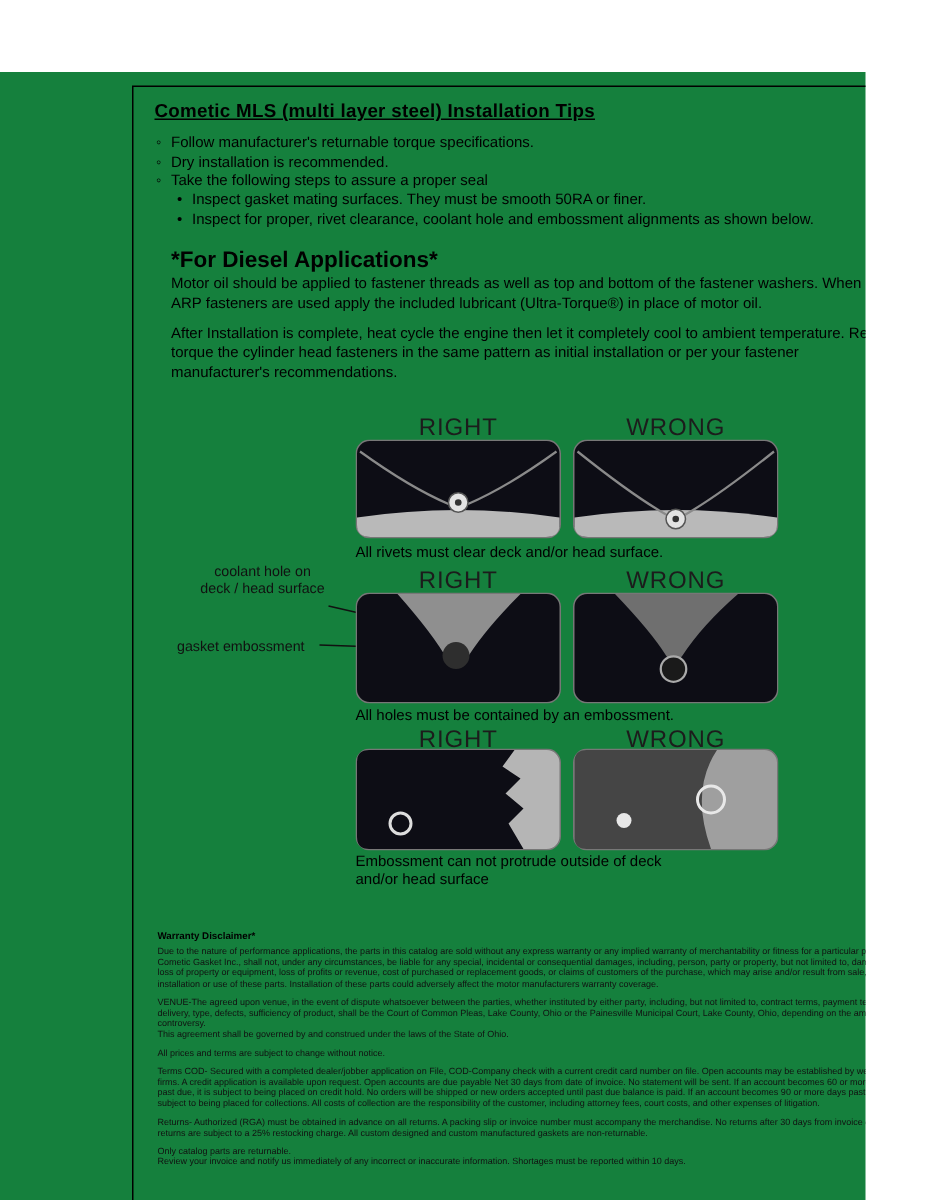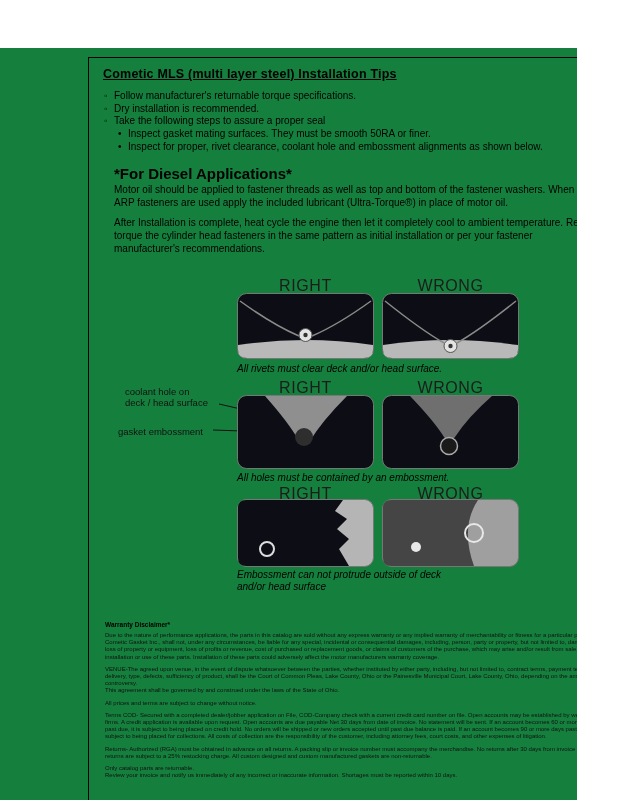--- a/index.html
+++ b/index.html
@@ -37,21 +37,21 @@
   .body-para { left: 114px; width: 480px; font-size: 10px; line-height: 13px; }
   #diesel-para1 { top: 135px; }
   #diesel-para2 { top: 168px; }
   #diesel-note  { top: 208px; }
   .rw-label {
     width: 137px; text-align: center;
     font-size: 16px; letter-spacing: 0.6px; color: #1c1c1c;
   }
   .img-box { width: 137px; }
   .img-box svg { display: block; width: 100%; height: 100%; }
-  .caption { left: 237px; font-size: 10px; line-height: 12px; font-style: italic; }
+  .caption { left: 237px; font-size: 10px; line-height: 12px; }
   .preline { white-space: pre-line; }
   .side-label { font-size: 9.5px; line-height: 11px; color: #111; }
   #connector-svg { pointer-events: none; }
   #warranty { left: 105px; top: 573px; width: 502px; }
   #warranty-heading { font-size: 6.5px; font-weight: bold; margin-bottom: 4px; }
   .warranty-para {
     font-size: 6px; line-height: 7.2px; margin-bottom: 5px;
     color: #111; white-space: pre-line;
   }
   #footer-code {
@@ -115,21 +115,21 @@
       <path d="M134,8 C109,28 89,42 75,50" stroke="#8a8a8a" stroke-width="1.5" fill="none"></path>
       <circle cx="68.5" cy="53" r="6.5" fill="#e3e3e3" stroke="#555"></circle>
       <circle cx="68.5" cy="53" r="2.2" fill="#333"></circle>
     </svg>
   </div>
   <div class="abs caption" style="top:315px;">All rivets must clear deck and/or head surface.</div>
 
   <div class="abs rw-label" style="left:237px; top:331px;">RIGHT</div>
   <div class="abs rw-label" style="left:382px; top:331px;">WRONG</div>
 
-  <div class="abs side-label preline" style="left:125px; top:338px; width:100px; ">coolant hole on
+  <div class="abs side-label preline" style="left:125px; top:328px; width:100px; text-align:center;">coolant hole on
 deck / head surface</div>
   <div class="abs side-label" style="left:118px; top:378px; width:100px;">gasket embossment</div>
 
   <svg id="connector-svg" class="abs" style="left:205px; top:346px; width:100px; height:44px;" viewBox="0 0 100 44">
     <line x1="14" y1="10" x2="62" y2="21" stroke="#111" stroke-width="1"></line>
     <line x1="8" y1="36" x2="95" y2="39" stroke="#111" stroke-width="1"></line>
   </svg>
 
   <div class="abs img-box" style="left:237px; top:347px; height:74px;">
     <svg viewBox="0 0 137 74">

